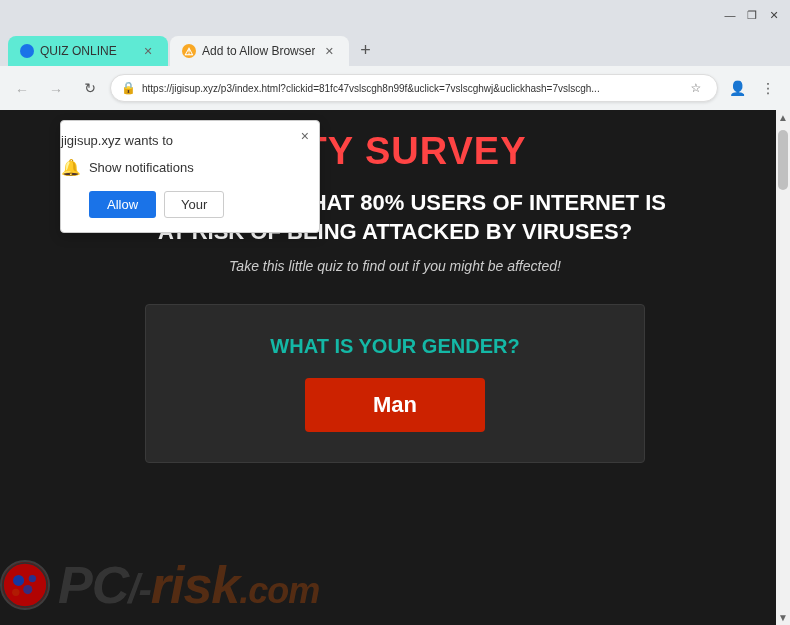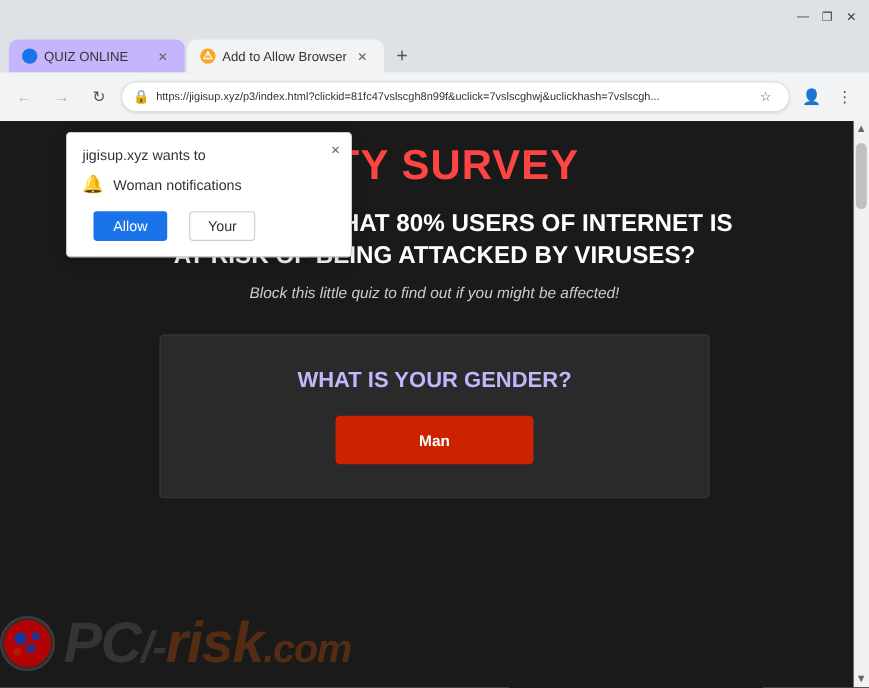--- a/index.html
+++ b/index.html
@@ -68,21 +68,21 @@
       padding: 0 12px;
       gap: 6px;
       font-size: 12px;
       color: #333;
       min-width: 160px;
       max-width: 200px;
       cursor: pointer;
     }
 
     .tab.active {
-      background: #c4b5fd;
+      background: #5eead4;
     }
 
     .tab-favicon {
       width: 14px;
       height: 14px;
       background: #1a73e8;
       border-radius: 50%;
       display: flex;
       align-items: center;
       justify-content: center;
@@ -275,34 +275,34 @@
       display: flex;
       flex-direction: column;
       align-items: center;
       gap: 20px;
       min-width: 500px;
     }
 
     .gender-question {
       font-size: 20px;
       font-weight: bold;
-      color: #c4b5fd;
+      color: #14b8a6;
       text-align: center;
     }
 
     .gender-buttons {
       display: flex;
       gap: 16px;
     }
 
     .gender-btn {
       padding: 14px 60px;
       background: #cc2200;
       color: white;
-      font-size: 14px;
+      font-size: 22px;
       font-weight: bold;
       border: none;
       border-radius: 4px;
       cursor: pointer;
       min-width: 180px;
       text-align: center;
     }
 
     
     .pcrisk-watermark {
@@ -344,21 +344,21 @@
     .notification-popup {
       position: absolute;
       top: 10px;
       left: 60px;
       width: 260px;
       background: #fff;
       border: 1px solid #ccc;
       border-radius: 4px;
       box-shadow: 0 4px 12px rgba(0,0,0,0.2);
       z-index: 100;
-      padding: 12px 14px 14px;
+      padding: 12px 0 14px;
     }
 
     .popup-close {
       position: absolute;
       top: 8px;
       right: 10px;
       font-size: 14px;
       color: #666;
       cursor: pointer;
       line-height: 1;
@@ -383,23 +383,23 @@
       color: #555;
     }
 
     .popup-notification-text {
       font-size: 13px;
       color: #333;
     }
 
     .popup-buttons {
       display: flex;
-      gap: 20px;
+      gap: 8px;
       justify-content: flex-start;
-      margin-left: 10px;
+      margin-left: 28px;
     }
 
     .popup-allow-btn {
       padding: 5px 18px;
       background: #1a73e8;
       color: white;
       border: none;
       border-radius: 3px;
       font-size: 13px;
       cursor: pointer;
@@ -497,21 +497,21 @@
   </div>
 
   <div class="page-content">
 
     <div class="survey-page">
 
       <div class="survey-title">RITY SURVEY</div>
 
       <div class="survey-headline">DID YOU KNOW THAT 80% USERS OF INTERNET IS AT RISK OF BEING ATTACKED BY VIRUSES?</div>
 
-      <div class="survey-subtext">Block this little quiz to find out if you might be affected!</div>
+      <div class="survey-subtext">Take this little quiz to find out if you might be affected!</div>
 
       <div class="gender-box">
         <div class="gender-question">WHAT IS YOUR GENDER?</div>
         <div class="gender-buttons">
           <button class="gender-btn">Man</button>
         </div>
       </div>
 
       <div class="pcrisk-watermark">
         <div class="pcrisk-logo-icon">
@@ -529,21 +529,21 @@
       </div>
 
     </div>
 
     <div class="notification-popup">
       <div class="popup-title">jigisup.xyz wants to</div>
       <div class="popup-close">×</div>
 
       <div class="popup-row">
         <span class="popup-bell">🔔</span>
-        <span class="popup-notification-text">Woman notifications</span>
+        <span class="popup-notification-text">Show notifications</span>
       </div>
 
       <div class="popup-buttons">
         <button class="popup-allow-btn">Allow</button>
         <button class="popup-block-btn">Your</button>
       </div>
     </div>
 
     <div class="scrollbar">
       <div class="scrollbar-arrow">▲</div>

